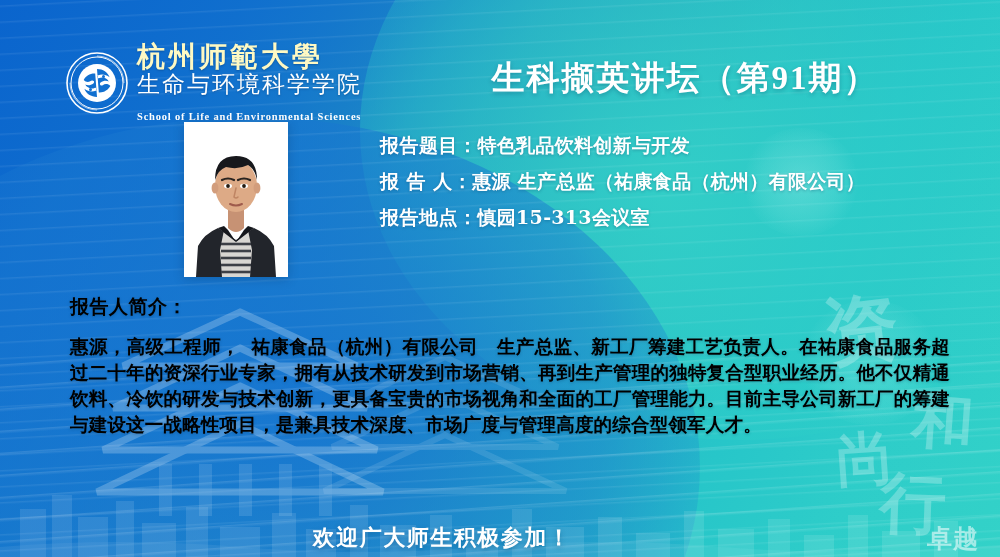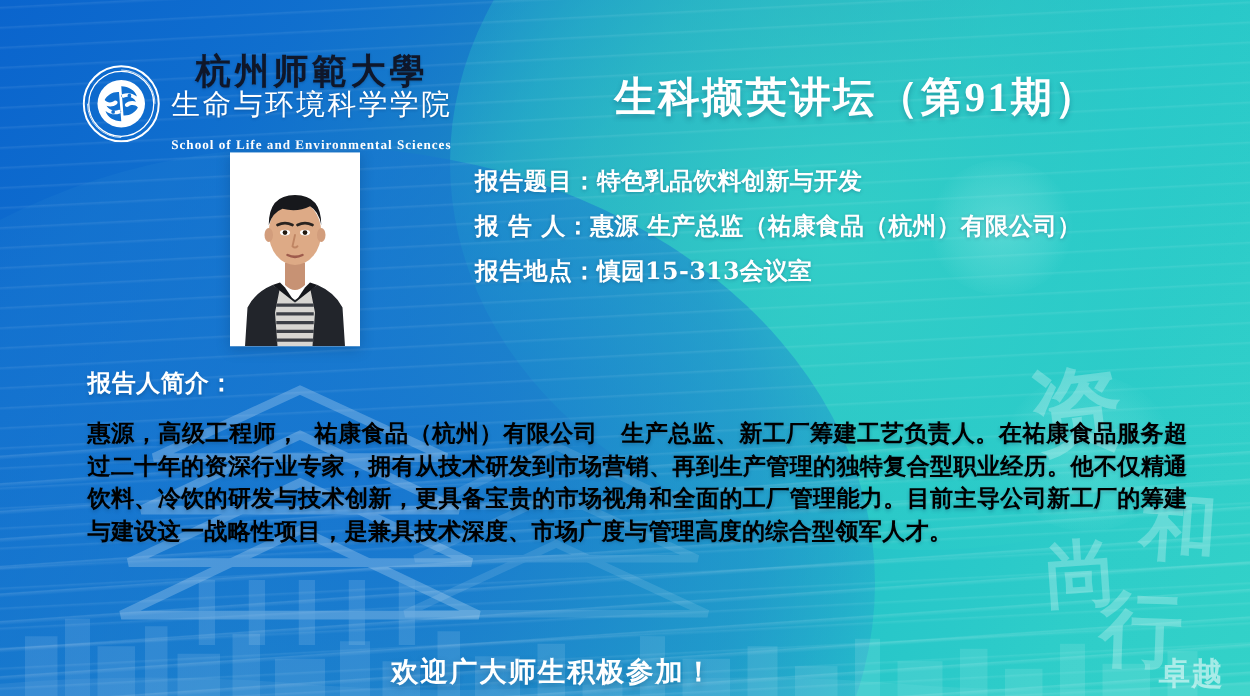--- a/index.html
+++ b/index.html
@@ -180,29 +180,28 @@
     width: 62px;
     height: 62px;
     flex: 0 0 62px;
   }
   .logo-text {
     display: flex;
     flex-direction: column;
     justify-content: center;
   }
   .logo-cn1 {
-    color: #0f172a;
+    color: #fef9c3;
     font-size: 28px;
     font-weight: 700;
     letter-spacing: 3px;
     line-height: 1.06;
     white-space: nowrap;
     font-family: "DejaVu Serif", "Liberation Serif", serif;
     text-shadow: 0 1px 2px rgba(0,40,90,0.35);
-    text-align: center;
   }
   .logo-cn2 {
     color: #ffffff;
     font-size: 23px;
     font-weight: 400;
     letter-spacing: 2px;
     line-height: 1.1;
     white-space: nowrap;
     font-family: "DejaVu Serif", "Liberation Serif", serif;
     text-shadow: 0 1px 2px rgba(0,40,90,0.35);
@@ -274,21 +273,21 @@
   }
 
   
   .bio-block {
     position: absolute;
     left: 70px;
     top: 294px;
     width: 880px;
   }
   .bio-heading {
-    color: #ffffff;
+    color: #000000;
     font-size: 19px;
     font-weight: 700;
     letter-spacing: 0.5px;
     margin-bottom: 16px;
     font-family: "DejaVu Serif", "Liberation Serif", serif;
     text-shadow: 0 1px 3px rgba(0,50,90,0.32);
   }
   .bio-text {
     color: #000000;
     font-size: 18.5px;

